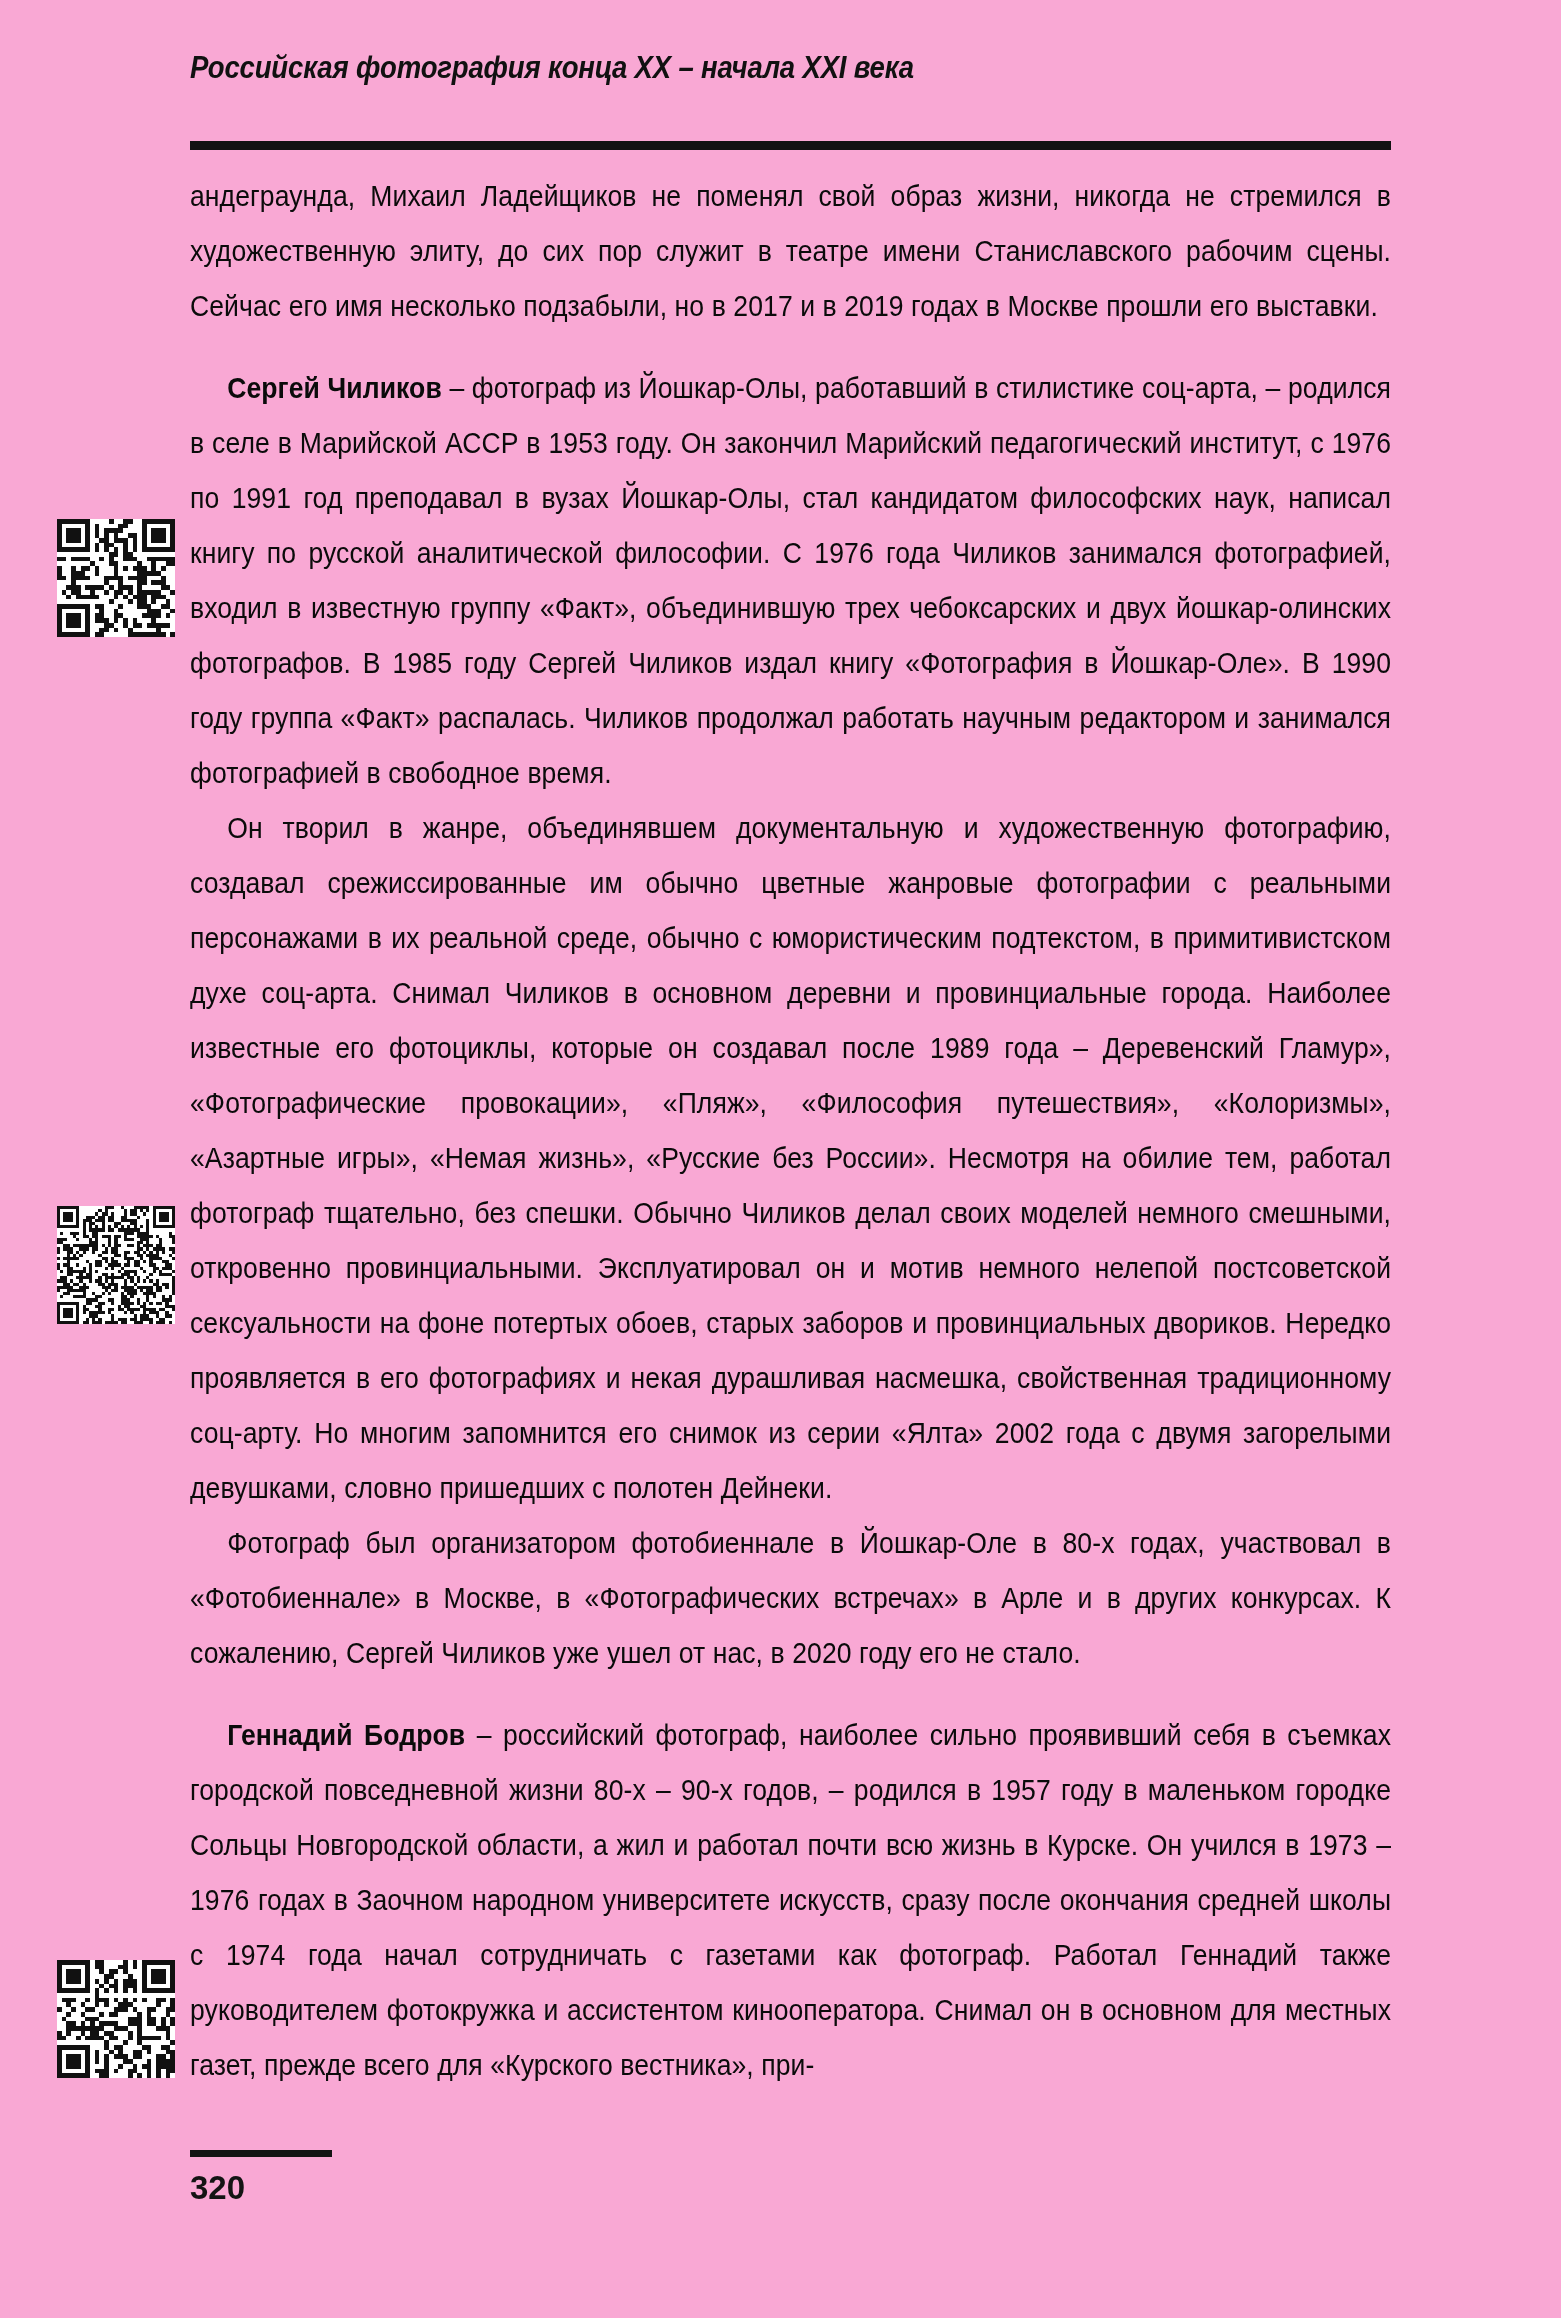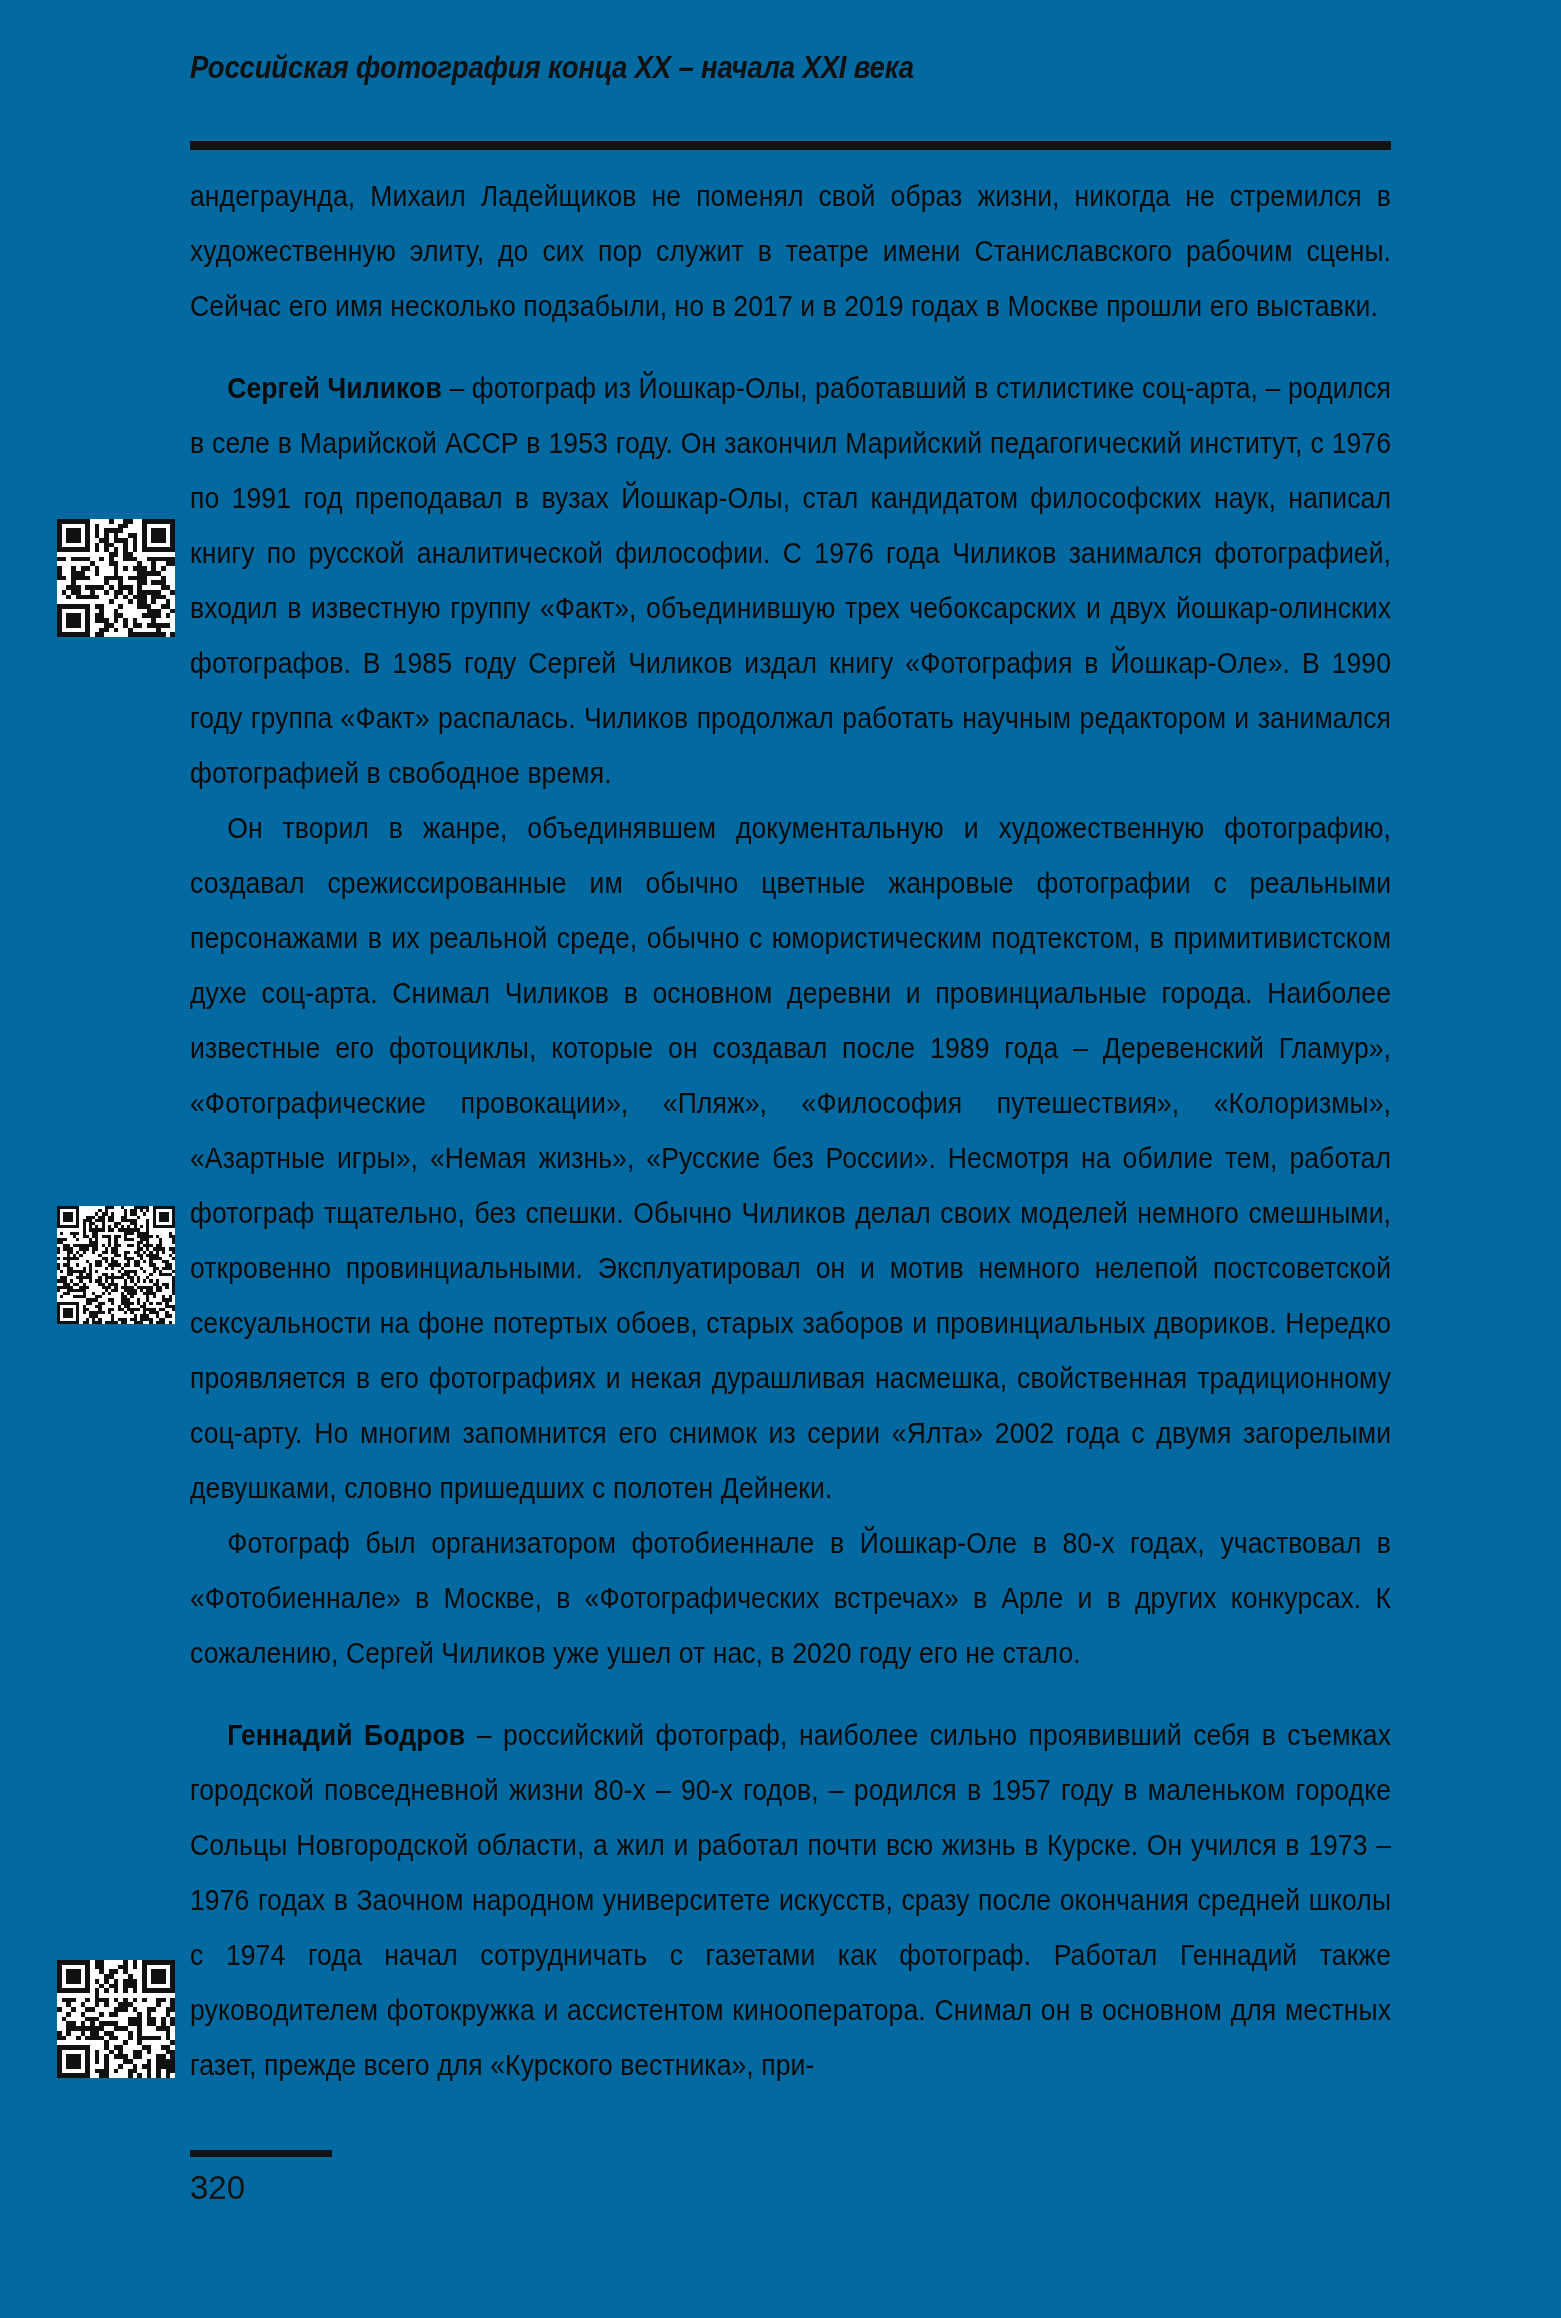--- a/index.html
+++ b/index.html
@@ -12,21 +12,21 @@
     height: 2319px;
     position: relative;
     font-family: "Liberation Sans", sans-serif;
     color: #0c0c0c;
     overflow: hidden;
   }
 
   .page {
     position: absolute;
     inset: 0;
-    background: #0369a1;
+    background: #f9a8d4;
   }
 
   
   .running-head {
     position: absolute;
     left: 190px;
     top: 42px;
     width: 1201px;
     height: 50px;
     font-style: italic;
@@ -84,21 +84,21 @@
     height: 7.2px;
     background: #141414;
   }
   .folio {
     position: absolute;
     left: 190px;
     top: 2165px;
     font-size: 33px;
     line-height: 46px;
     color: #141414;
-    font-weight: 400;
+    font-weight: 700;
   }
 
   
   .qr {
     position: absolute;
     image-rendering: pixelated;
     background: #ffffff;
   }
   .qr svg { display: block; }
 </style>

